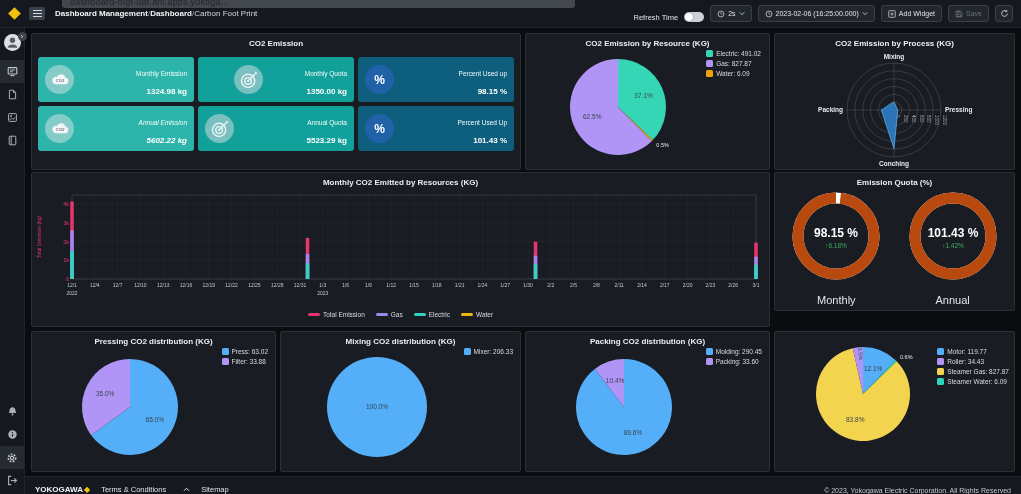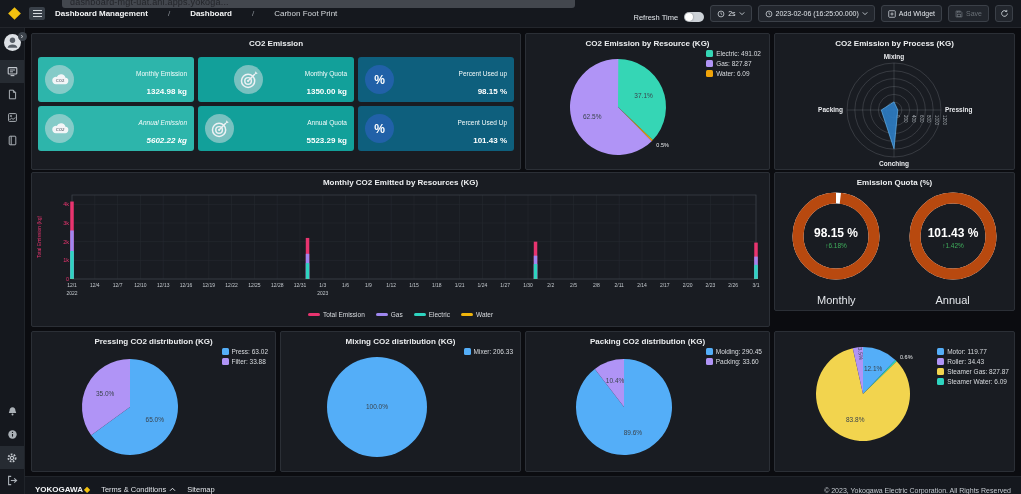--- a/index.html
+++ b/index.html
@@ -10,21 +10,21 @@
   .taboverlay{position:absolute;top:0;left:62px;width:513px;height:8px;background:#43474e;
               border-radius:0 0 3px 3px;overflow:hidden;z-index:6}
   .taboverlay span{display:block;margin-top:-3px;margin-left:8px;font-size:9px;color:#23252a;letter-spacing:.2px}
   
   .header{position:absolute;top:0;left:0;right:0;height:28px;background:#15181e;border-bottom:1px solid #23262c;
           display:flex;align-items:center;padding:0 8px;gap:7px;z-index:5}
   .logo-diamond{width:9px;height:9px;background:#f2c10f;transform:rotate(45deg);margin:0 3px 0 2px;flex:none}
   .hamburger{width:16px;height:13px;background:#394049;border:none;border-radius:2px;display:flex;
              flex-direction:column;justify-content:center;align-items:center;gap:1.5px;cursor:pointer;flex:none}
   .hamburger i{display:block;width:9px;height:1.3px;background:#d7dbe0}
-  .breadcrumb{font-size:8px;display:flex;gap:20px;align-items:center;margin-left:3px;white-space:nowrap}
+  .breadcrumb{font-size:8px;display:flex;gap:0;align-items:center;margin-left:3px;white-space:nowrap}
   .bc-b{font-weight:bold;color:#f5f6f7}.bc-sep{color:#8f959c}.bc-last{color:#d4d8dc}
   .hright{margin-left:auto;display:flex;align-items:flex-end;gap:6px}
   .rt-label{font-size:7.5px;color:#dfe3e8}
   .toggle{width:20px;height:10px;background:#ccd1d7;border-radius:6px;position:relative;cursor:pointer}
   .toggle .knob{position:absolute;left:1px;top:1px;width:8px;height:8px;border-radius:50%;background:#fff;
                 box-shadow:0 0 2px rgba(0,0,0,.45)}
   .hsel,.hbtn{display:flex;align-items:center;gap:3px;background:#22262d;border:1px solid #3b4048;border-radius:3px;
               height:17px;padding:0 6px;font-size:7px;color:#dfe3e8;cursor:pointer;white-space:nowrap}
   .hbtn.disabled{color:#6a7077}
   .iconbtn{width:18px;justify-content:center;padding:0}
@@ -60,21 +60,21 @@
   .lbar{width:12px;height:3px;border-radius:2px;flex:none}
   
   .donut-wrap{position:absolute;left:0;right:0;top:15px;display:flex;justify-content:space-evenly}
   .dblock{text-align:center}
   .dlabel{font-size:11px;color:#e3e6ea;margin-top:2px}
   
   .footer{position:absolute;left:25px;right:0;bottom:0;height:18px;background:#15181e;border-top:1px solid #20242a;
           display:flex;align-items:flex-end;padding:0 10px;gap:11px;z-index:5}
   .fbrand{font-weight:bold;font-size:8px;color:#f3f4f6;display:flex;align-items:center;gap:1px}
   .fdiamond{color:#f2c10f;font-size:8px}
-  .flink{color:#e0e3e7;font-size:7.5px;display:flex;gap:3px;align-items:center;cursor:pointer}
+  .flink{color:#e0e3e7;font-size:7.5px;display:flex;gap:17px;align-items:center;cursor:pointer}
   .fcopy{margin-left:auto;color:#c6cbd1;font-size:7px}
   
   #p-emission{left:31px;top:33px;width:490px;height:137px}
   #p-resource{left:525px;top:33px;width:245px;height:137px}
   #p-radar{left:774px;top:33px;width:241px;height:137px}
   #p-line{left:31px;top:172px;width:739px;height:155px}
   #p-quota{left:774px;top:172px;width:241px;height:139px}
   #p-pressing{left:31px;top:331px;width:245px;height:141px}
   #p-mixing{left:280px;top:331px;width:241px;height:141px}
   #p-packing{left:525px;top:331px;width:245px;height:141px}

